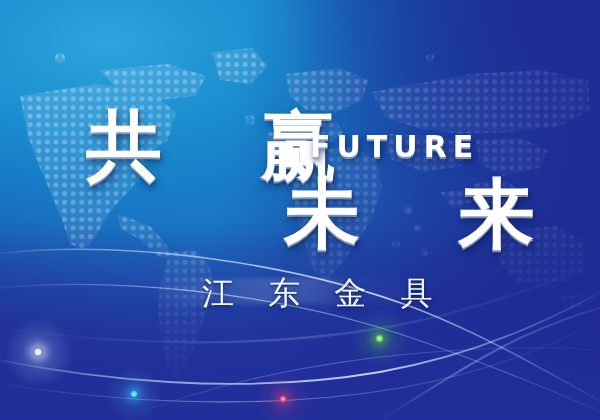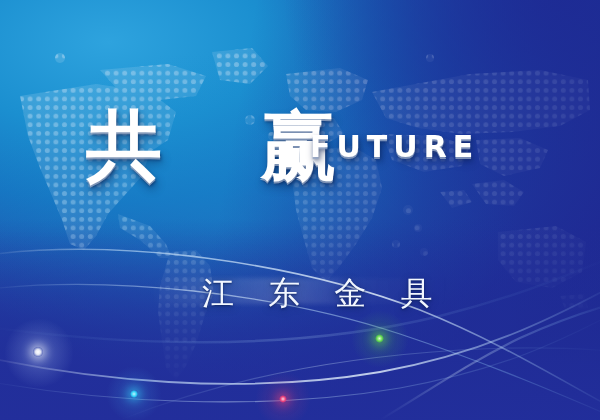--- a/index.html
+++ b/index.html
@@ -230,18 +230,19 @@
   <div class="glow" style="left:279px;top:395px;width:8px;height:8px;background:radial-gradient(circle,#ffd3e2 0%,#e8407a 45%,rgba(232,64,122,0) 80%);box-shadow:0 0 9px 3px rgba(232,64,122,.5);"></div>
 
   <div class="glow-halo" style="left:351px;top:310px;width:58px;height:58px;background:radial-gradient(circle,rgba(95,217,74,.22) 0%,rgba(95,217,74,0) 70%);"></div>
   <div class="glow" style="left:375px;top:334px;width:9px;height:9px;background:radial-gradient(circle,#e2ffd0 0%,#5fd94a 45%,rgba(95,217,74,0) 80%);box-shadow:0 0 9px 3px rgba(95,217,74,.5);"></div>
 
   <div class="copy">
     <div class="row-cn hero-1">共 赢</div>
 
     <div class="future">FUTURE</div>
 
+    <div class="row-cn hero-2">未 来</div>
 
     <div class="brand-sheen"></div>
     <div class="brand">江 东 金 具</div>
   </div>
 
 </div>
 
 </body></html>

